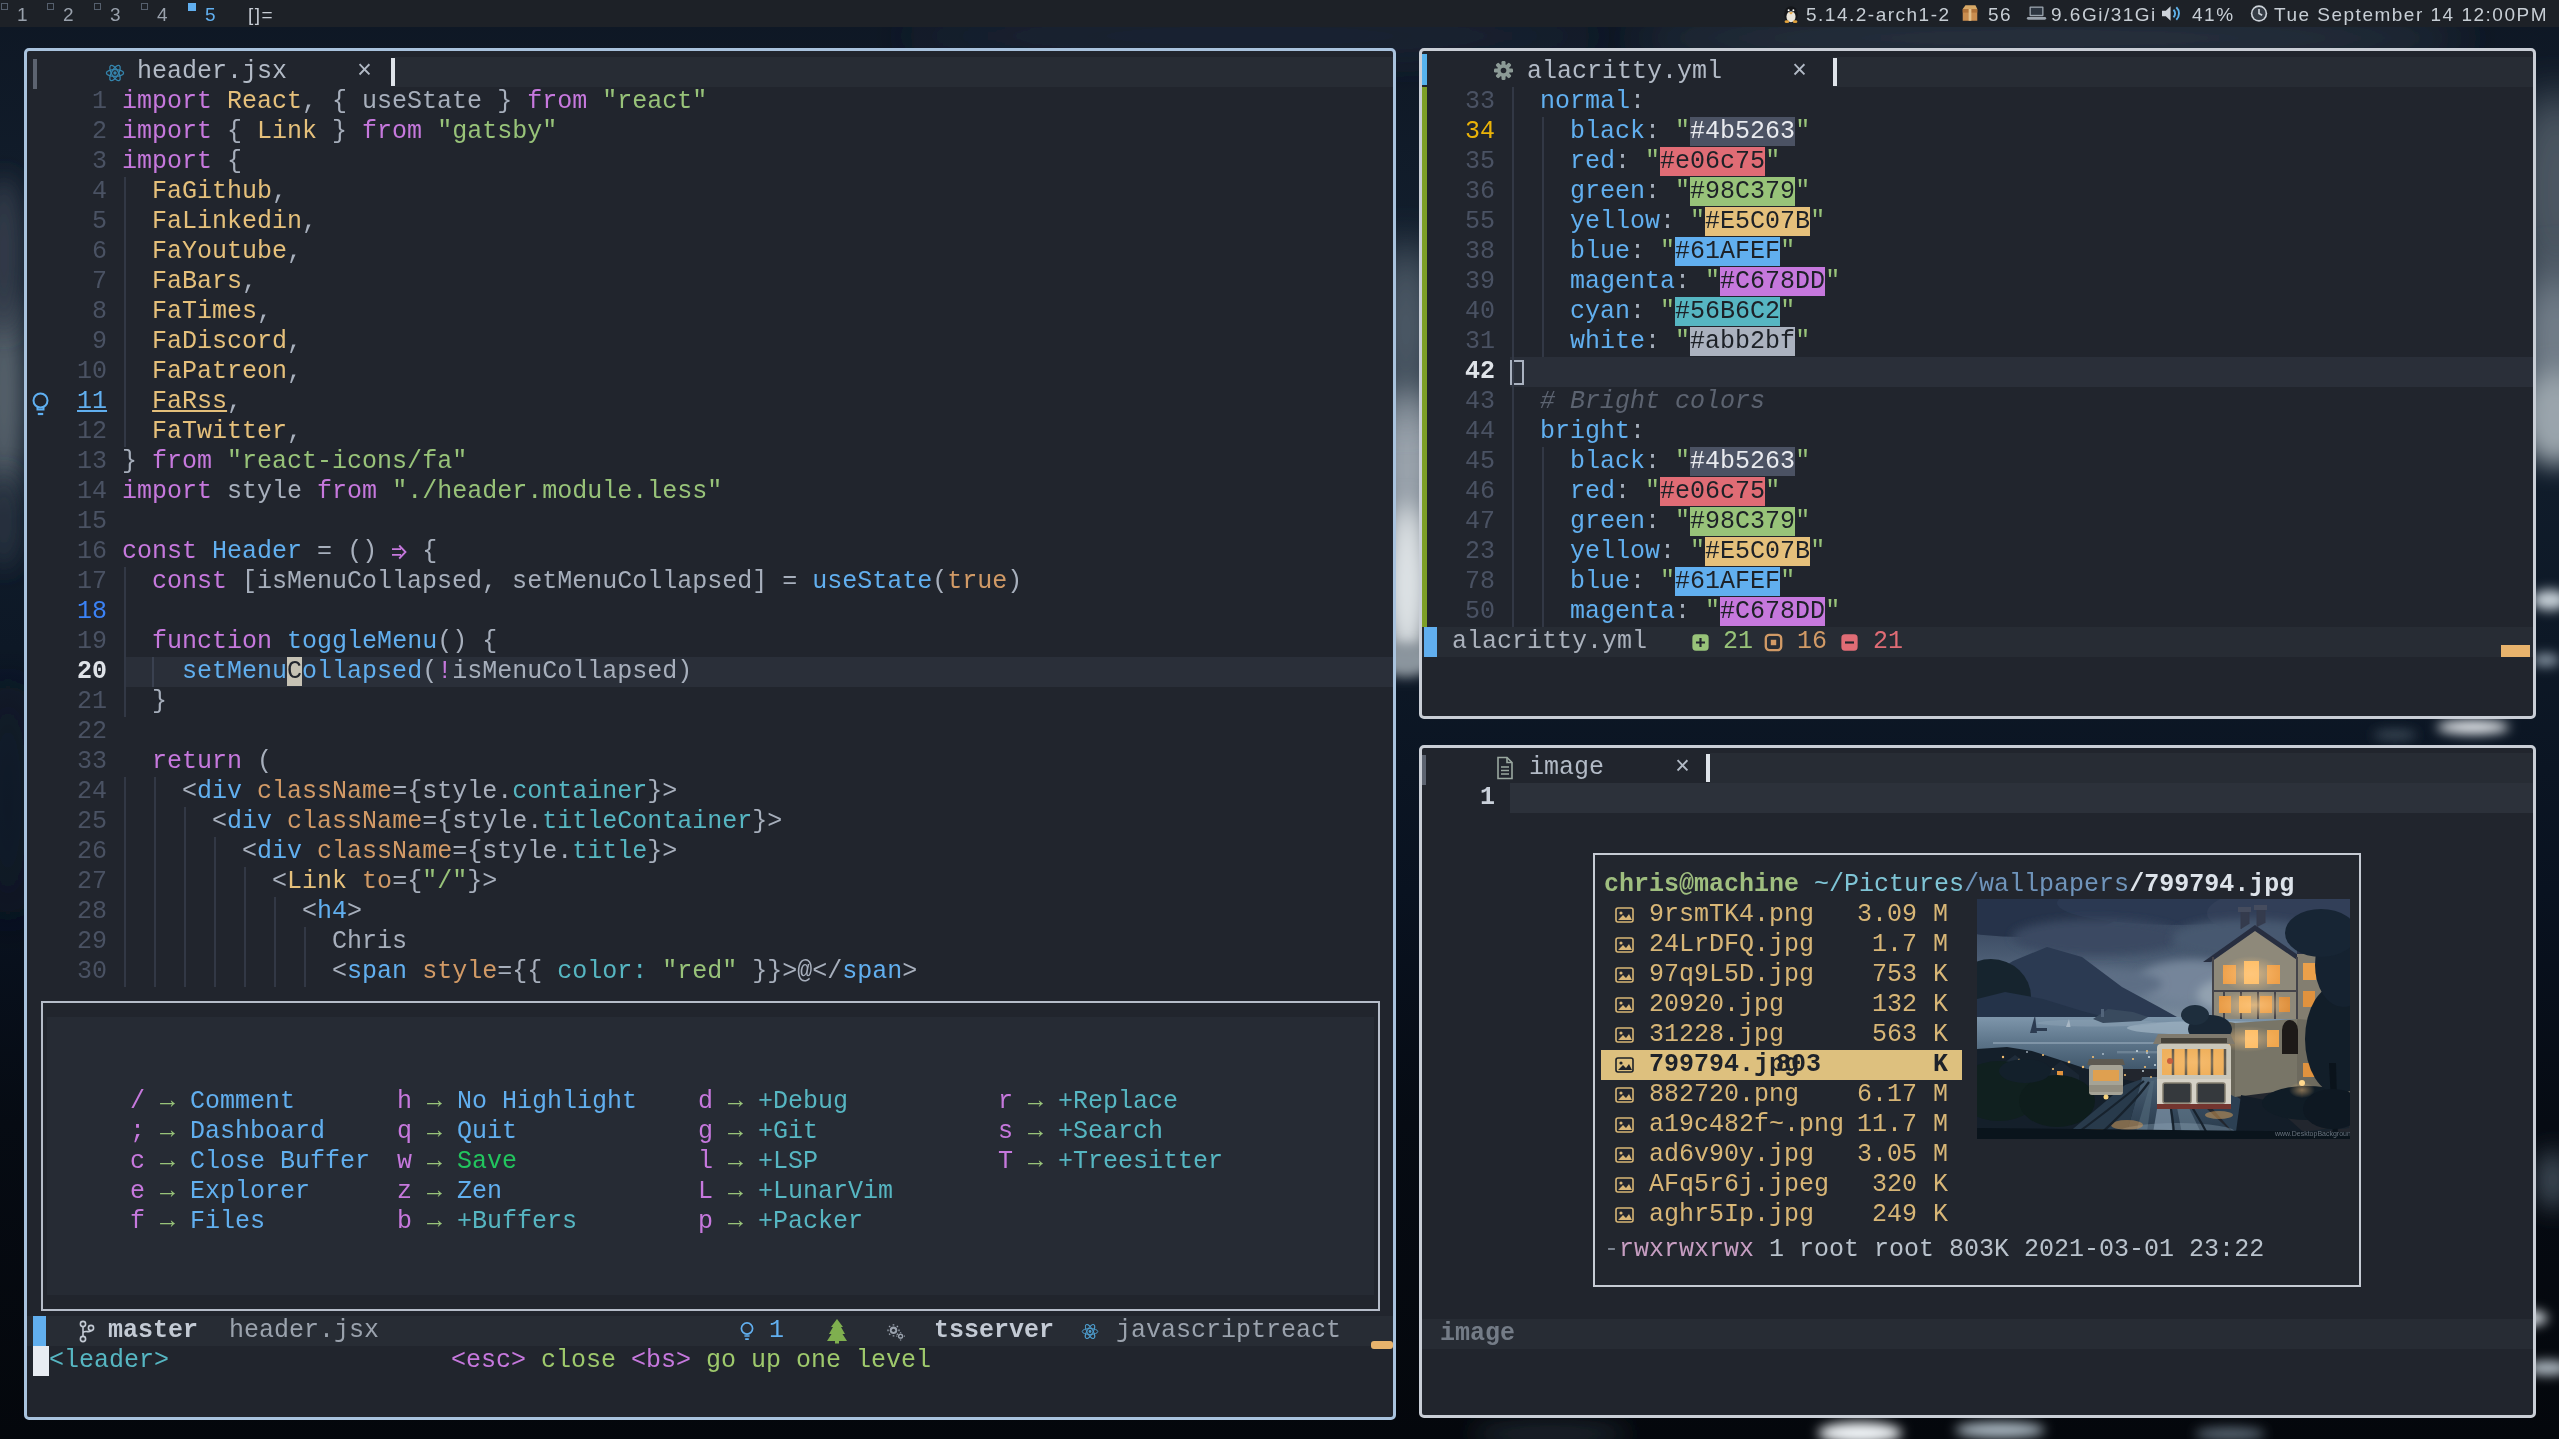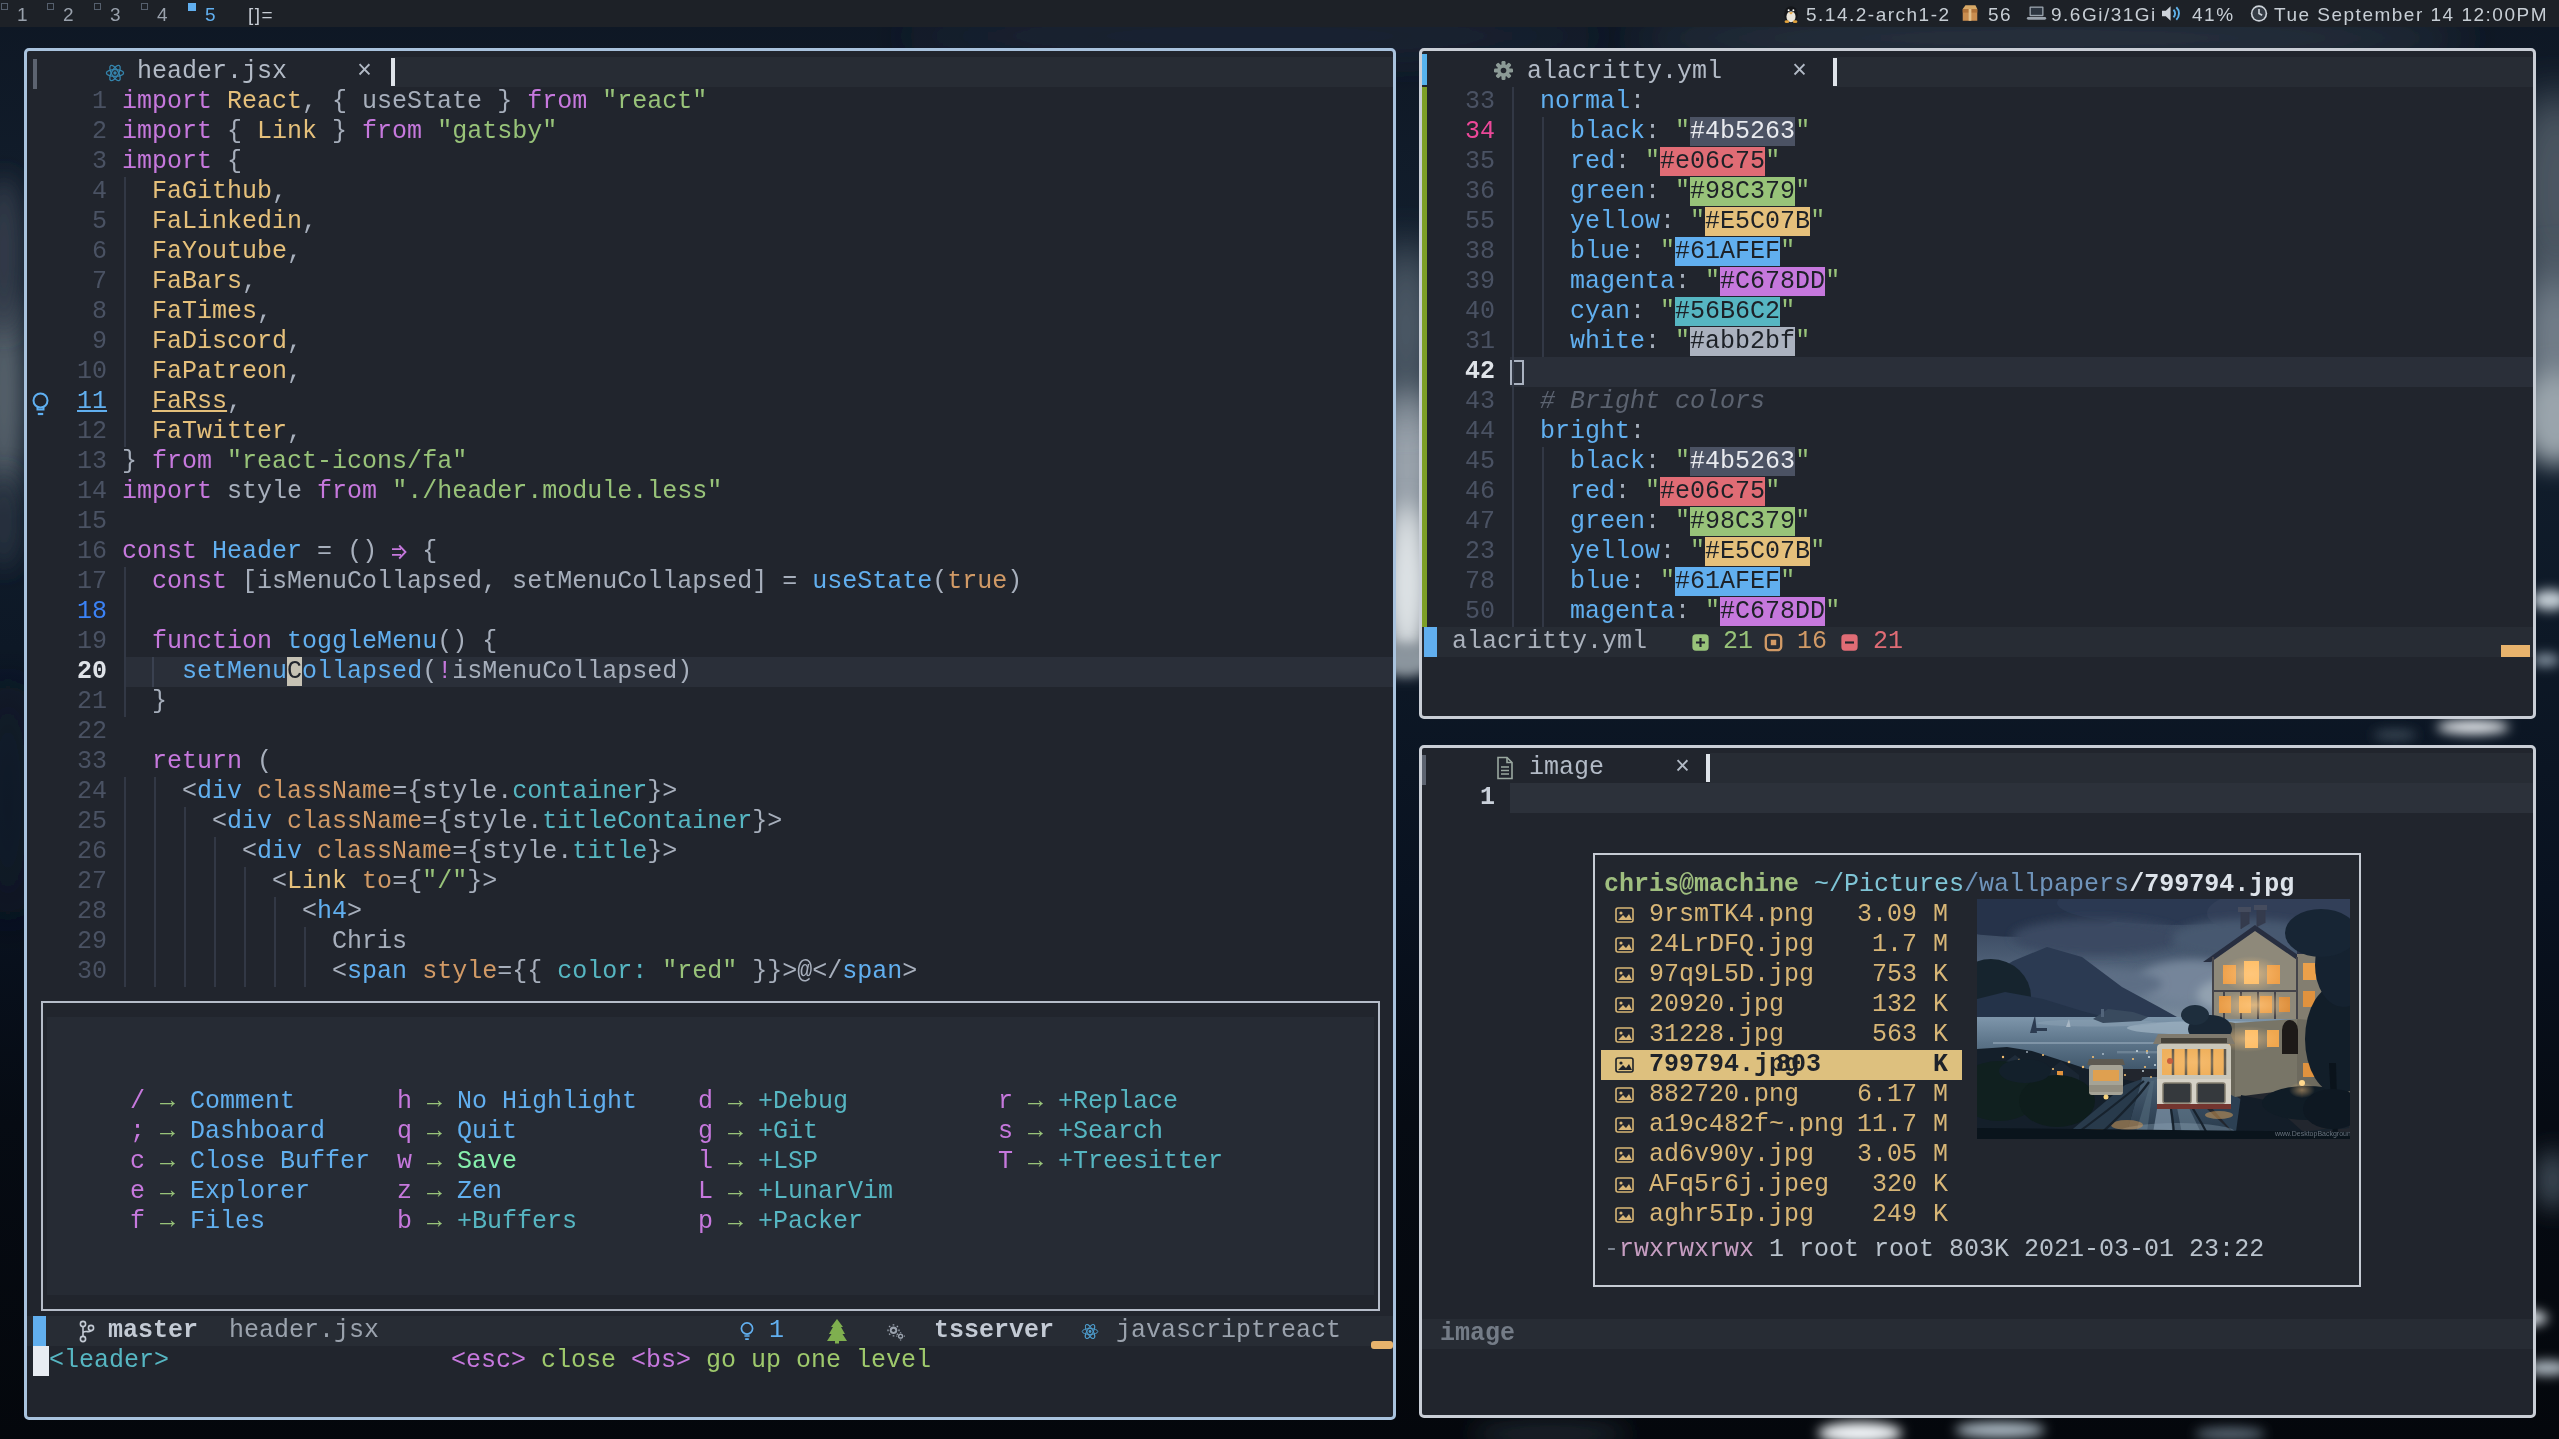--- a/index.html
+++ b/index.html
@@ -175,21 +175,21 @@
 <div style="position:absolute;left:47px;top:1017px;width:1327px;height:278px;background:#262b34;"></div>
 <div class="ln" style="left:130px;top:1087px"><span style="color:#c678dd">/</span><span style="color:#a7afbc"> </span><span style="color:#98c379">→</span><span style="color:#a7afbc"> </span><span style="color:#61afef">Comment</span></div>
 <div class="ln" style="left:397px;top:1087px"><span style="color:#c678dd">h</span><span style="color:#a7afbc"> </span><span style="color:#98c379">→</span><span style="color:#a7afbc"> </span><span style="color:#61afef">No Highlight</span></div>
 <div class="ln" style="left:698px;top:1087px"><span style="color:#c678dd">d</span><span style="color:#a7afbc"> </span><span style="color:#98c379">→</span><span style="color:#a7afbc"> </span><span style="color:#56b6c2">+Debug</span></div>
 <div class="ln" style="left:998px;top:1087px"><span style="color:#c678dd">r</span><span style="color:#a7afbc"> </span><span style="color:#98c379">→</span><span style="color:#a7afbc"> </span><span style="color:#56b6c2">+Replace</span></div>
 <div class="ln" style="left:130px;top:1117px"><span style="color:#c678dd">;</span><span style="color:#a7afbc"> </span><span style="color:#98c379">→</span><span style="color:#a7afbc"> </span><span style="color:#61afef">Dashboard</span></div>
 <div class="ln" style="left:397px;top:1117px"><span style="color:#c678dd">q</span><span style="color:#a7afbc"> </span><span style="color:#98c379">→</span><span style="color:#a7afbc"> </span><span style="color:#61afef">Quit</span></div>
 <div class="ln" style="left:698px;top:1117px"><span style="color:#c678dd">g</span><span style="color:#a7afbc"> </span><span style="color:#98c379">→</span><span style="color:#a7afbc"> </span><span style="color:#56b6c2">+Git</span></div>
 <div class="ln" style="left:998px;top:1117px"><span style="color:#c678dd">s</span><span style="color:#a7afbc"> </span><span style="color:#98c379">→</span><span style="color:#a7afbc"> </span><span style="color:#56b6c2">+Search</span></div>
 <div class="ln" style="left:130px;top:1147px"><span style="color:#c678dd">c</span><span style="color:#a7afbc"> </span><span style="color:#98c379">→</span><span style="color:#a7afbc"> </span><span style="color:#61afef">Close Buffer</span></div>
-<div class="ln" style="left:397px;top:1147px"><span style="color:#c678dd">w</span><span style="color:#a7afbc"> </span><span style="color:#98c379">→</span><span style="color:#a7afbc"> </span><span style="color:#86efac">Save</span></div>
+<div class="ln" style="left:397px;top:1147px"><span style="color:#c678dd">w</span><span style="color:#a7afbc"> </span><span style="color:#98c379">→</span><span style="color:#a7afbc"> </span><span style="color:#22c55e">Save</span></div>
 <div class="ln" style="left:698px;top:1147px"><span style="color:#c678dd">l</span><span style="color:#a7afbc"> </span><span style="color:#98c379">→</span><span style="color:#a7afbc"> </span><span style="color:#56b6c2">+LSP</span></div>
 <div class="ln" style="left:998px;top:1147px"><span style="color:#c678dd">T</span><span style="color:#a7afbc"> </span><span style="color:#98c379">→</span><span style="color:#a7afbc"> </span><span style="color:#56b6c2">+Treesitter</span></div>
 <div class="ln" style="left:130px;top:1177px"><span style="color:#c678dd">e</span><span style="color:#a7afbc"> </span><span style="color:#98c379">→</span><span style="color:#a7afbc"> </span><span style="color:#61afef">Explorer</span></div>
 <div class="ln" style="left:397px;top:1177px"><span style="color:#c678dd">z</span><span style="color:#a7afbc"> </span><span style="color:#98c379">→</span><span style="color:#a7afbc"> </span><span style="color:#61afef">Zen</span></div>
 <div class="ln" style="left:698px;top:1177px"><span style="color:#c678dd">L</span><span style="color:#a7afbc"> </span><span style="color:#98c379">→</span><span style="color:#a7afbc"> </span><span style="color:#56b6c2">+LunarVim</span></div>
 <div class="ln" style="left:130px;top:1207px"><span style="color:#c678dd">f</span><span style="color:#a7afbc"> </span><span style="color:#98c379">→</span><span style="color:#a7afbc"> </span><span style="color:#61afef">Files</span></div>
 <div class="ln" style="left:397px;top:1207px"><span style="color:#c678dd">b</span><span style="color:#a7afbc"> </span><span style="color:#98c379">→</span><span style="color:#a7afbc"> </span><span style="color:#56b6c2">+Buffers</span></div>
 <div class="ln" style="left:698px;top:1207px"><span style="color:#c678dd">p</span><span style="color:#a7afbc"> </span><span style="color:#98c379">→</span><span style="color:#a7afbc"> </span><span style="color:#56b6c2">+Packer</span></div>
 <div style="position:absolute;left:27px;top:1316px;width:1366px;height:30px;background:#272c34;"></div>
 <div style="position:absolute;left:33px;top:1316px;width:13px;height:30px;background:#61afef;"></div>
@@ -272,21 +272,21 @@
 <g transform="rotate(315)">
         <rect x="-2" y="-9.5" width="4" height="5" rx="1.2"></rect>
       </g>
 <circle r="6.2"></circle>
       <circle r="2.8" fill="#22262e"></circle>
 </g>
   </svg>
 <div style="position:absolute;left:1422px;top:87px;width:5px;height:540px;background:#7d9f27;"></div>
 <div style="position:absolute;left:1510px;top:357px;width:1023px;height:30px;background:#2a2f39;"></div>
 <div class="ln" style="left:1435px;top:87px"><span style="color:#4a5263">  33</span><span style="color:#a7afbc"> </span><span style="color:#a7afbc">  </span><span style="color:#61afef">normal</span><span style="color:#a7afbc">:</span></div>
-<div class="ln" style="left:1435px;top:117px"><span style="color:#ec4899">  34</span><span style="color:#a7afbc"> </span><span style="color:#a7afbc">    </span><span style="color:#61afef">black</span><span style="color:#a7afbc">: </span><span style="color:#98c379">"</span><span style="color:#e8eaee;background:#4b5263">#4b5263</span><span style="color:#98c379">"</span></div>
+<div class="ln" style="left:1435px;top:117px"><span style="color:#eab308">  34</span><span style="color:#a7afbc"> </span><span style="color:#a7afbc">    </span><span style="color:#61afef">black</span><span style="color:#a7afbc">: </span><span style="color:#98c379">"</span><span style="color:#e8eaee;background:#4b5263">#4b5263</span><span style="color:#98c379">"</span></div>
 <div class="ln" style="left:1435px;top:147px"><span style="color:#4a5263">  35</span><span style="color:#a7afbc"> </span><span style="color:#a7afbc">    </span><span style="color:#61afef">red</span><span style="color:#a7afbc">: </span><span style="color:#98c379">"</span><span style="color:#1d2127;background:#e06c75">#e06c75</span><span style="color:#98c379">"</span></div>
 <div class="ln" style="left:1435px;top:177px"><span style="color:#4a5263">  36</span><span style="color:#a7afbc"> </span><span style="color:#a7afbc">    </span><span style="color:#61afef">green</span><span style="color:#a7afbc">: </span><span style="color:#98c379">"</span><span style="color:#1d2127;background:#98C379">#98C379</span><span style="color:#98c379">"</span></div>
 <div class="ln" style="left:1435px;top:207px"><span style="color:#4a5263">  55</span><span style="color:#a7afbc"> </span><span style="color:#a7afbc">    </span><span style="color:#61afef">yellow</span><span style="color:#a7afbc">: </span><span style="color:#98c379">"</span><span style="color:#1d2127;background:#E5C07B">#E5C07B</span><span style="color:#98c379">"</span></div>
 <div class="ln" style="left:1435px;top:237px"><span style="color:#4a5263">  38</span><span style="color:#a7afbc"> </span><span style="color:#a7afbc">    </span><span style="color:#61afef">blue</span><span style="color:#a7afbc">: </span><span style="color:#98c379">"</span><span style="color:#1d2127;background:#61AFEF">#61AFEF</span><span style="color:#98c379">"</span></div>
 <div class="ln" style="left:1435px;top:267px"><span style="color:#4a5263">  39</span><span style="color:#a7afbc"> </span><span style="color:#a7afbc">    </span><span style="color:#61afef">magenta</span><span style="color:#a7afbc">: </span><span style="color:#98c379">"</span><span style="color:#1d2127;background:#C678DD">#C678DD</span><span style="color:#98c379">"</span></div>
 <div class="ln" style="left:1435px;top:297px"><span style="color:#4a5263">  40</span><span style="color:#a7afbc"> </span><span style="color:#a7afbc">    </span><span style="color:#61afef">cyan</span><span style="color:#a7afbc">: </span><span style="color:#98c379">"</span><span style="color:#1d2127;background:#56B6C2">#56B6C2</span><span style="color:#98c379">"</span></div>
 <div class="ln" style="left:1435px;top:327px"><span style="color:#4a5263">  31</span><span style="color:#a7afbc"> </span><span style="color:#a7afbc">    </span><span style="color:#61afef">white</span><span style="color:#a7afbc">: </span><span style="color:#98c379">"</span><span style="color:#1d2127;background:#abb2bf">#abb2bf</span><span style="color:#98c379">"</span></div>
 <div class="ln" style="left:1435px;top:357px"><span style="color:#dfe3e8;font-weight:bold">  42</span><span style="color:#a7afbc"> </span></div>
 <div class="ln" style="left:1435px;top:387px"><span style="color:#4a5263">  43</span><span style="color:#a7afbc"> </span><span style="color:#a7afbc">  </span><span style="color:#5c6370;font-style:italic"># Bright colors</span></div>
 <div class="ln" style="left:1435px;top:417px"><span style="color:#4a5263">  44</span><span style="color:#a7afbc"> </span><span style="color:#a7afbc">  </span><span style="color:#61afef">bright</span><span style="color:#a7afbc">:</span></div>

